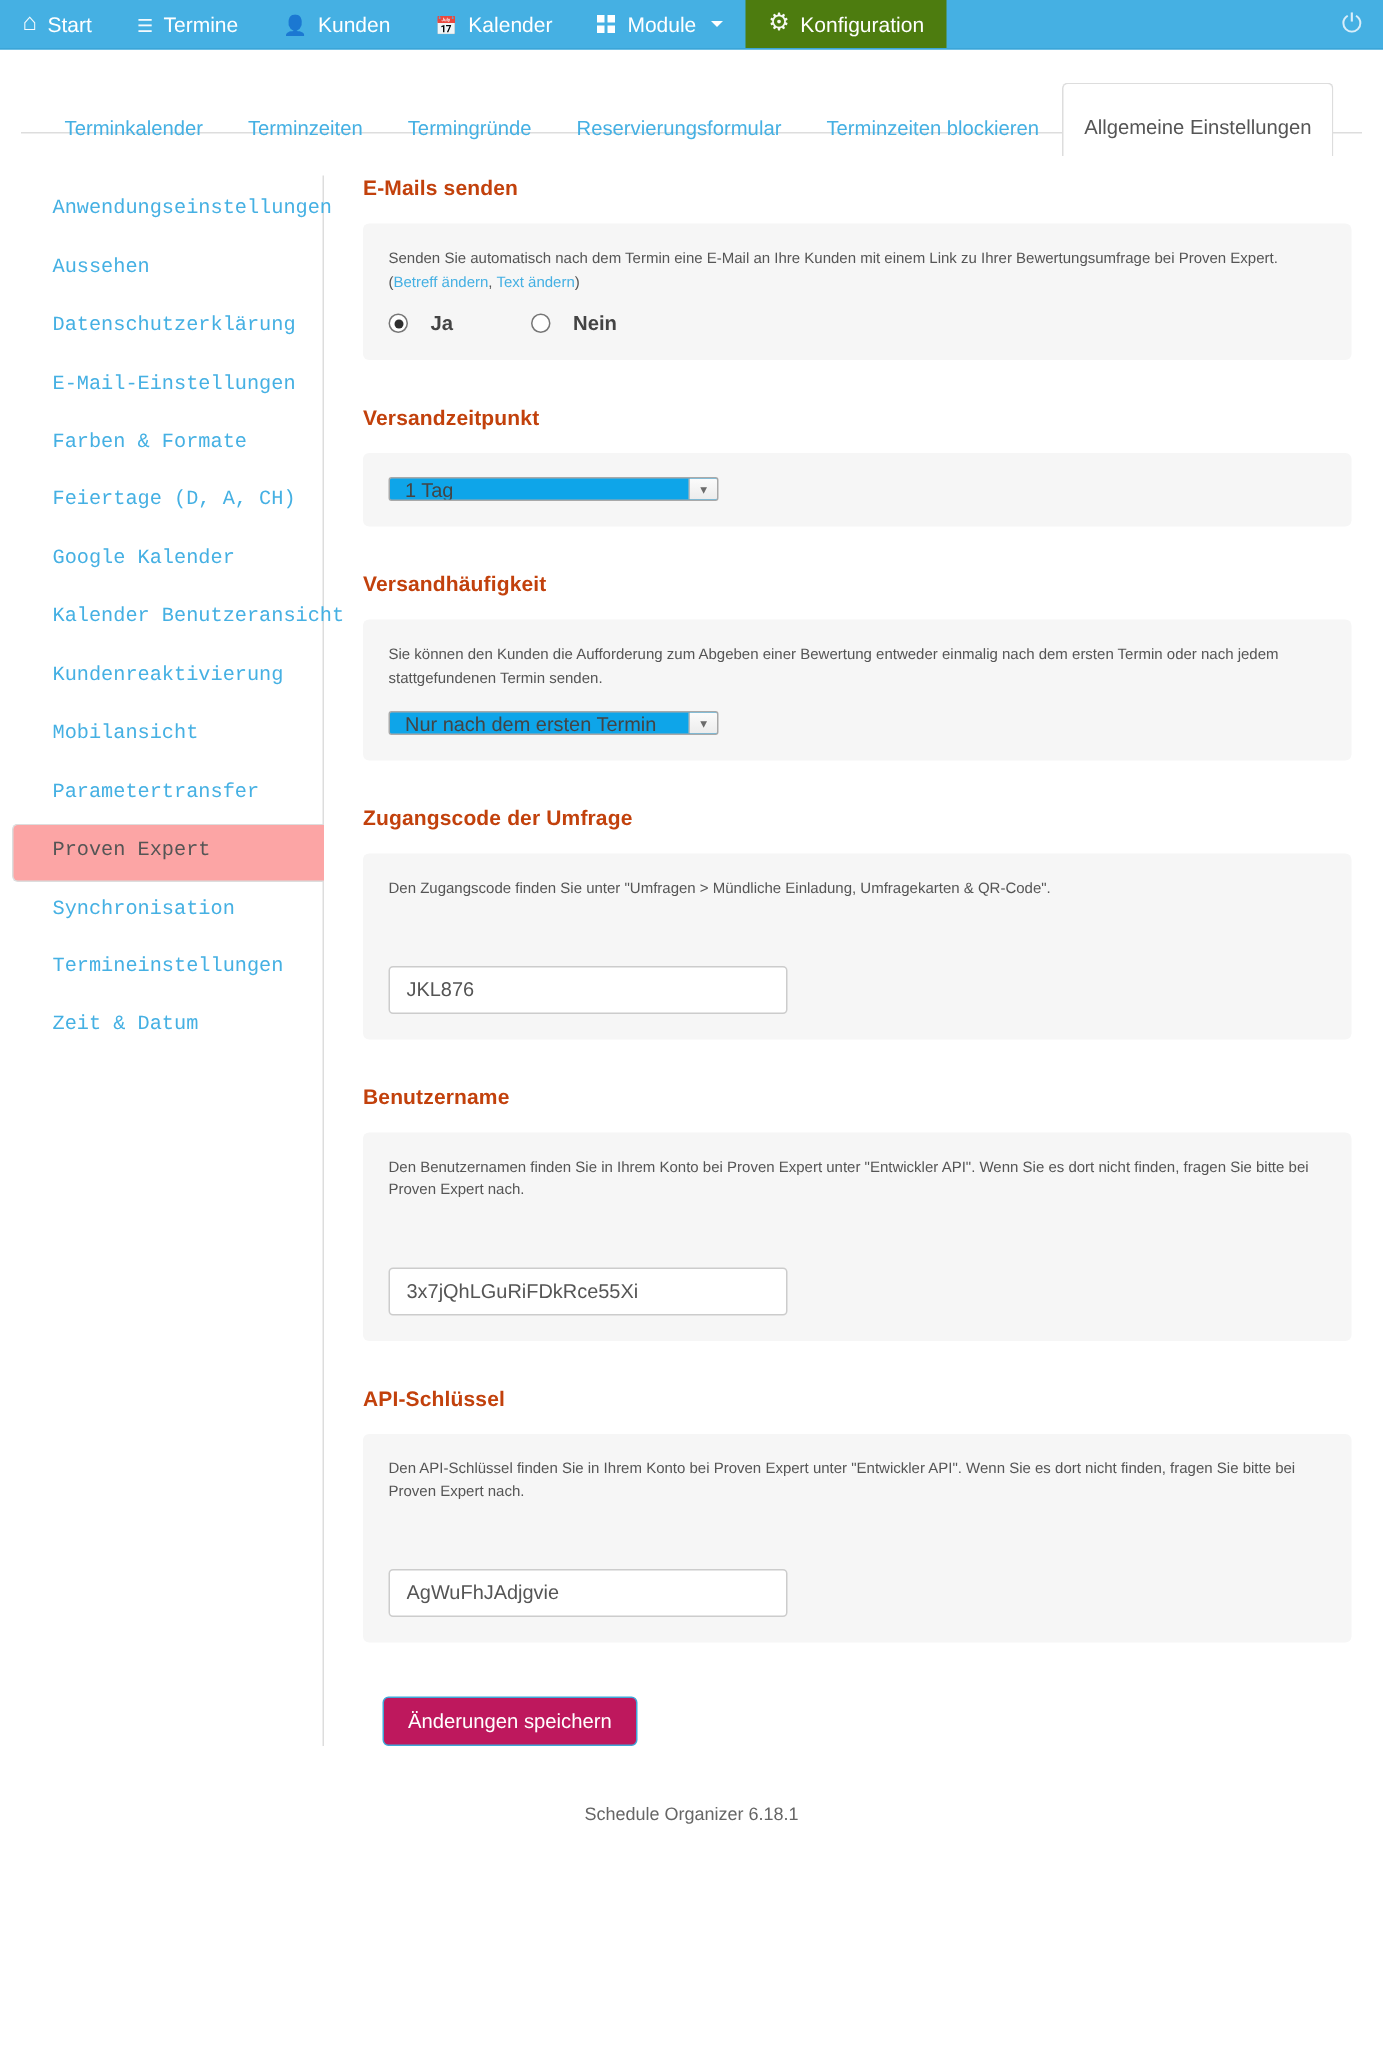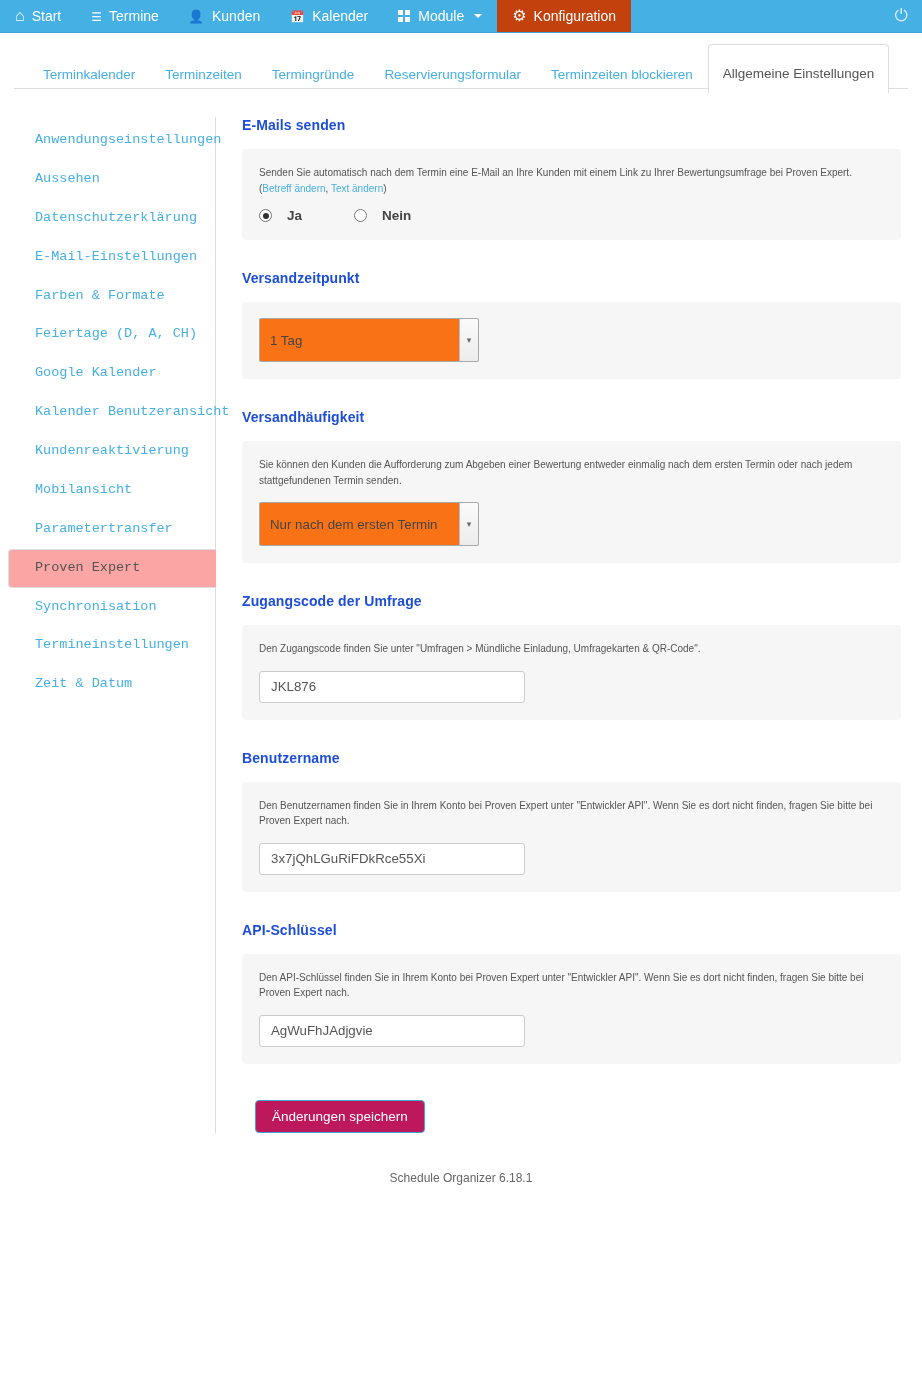--- a/index.html
+++ b/index.html
@@ -26,21 +26,21 @@
     display: flex;
     align-items: center;
     gap: 7px;
     padding: 0 15px;
     color: #ffffff;
     font-size: 14px;
     text-decoration: none;
     white-space: nowrap;
     cursor: pointer;
   }
-  .nav-item.active { background: #c2410c; }
+  .nav-item.active { background: #4d7c0f; }
   .nav-item .glyph {
     display: inline-block;
     font-size: 14px;
     line-height: 1;
     color: #ffffff;
     opacity: .95;
   }
   .nav-caret {
     display: inline-block;
     width: 0; height: 0;
@@ -85,21 +85,21 @@
   }
   .tab {
     font-size: 13.5px;
     color: #45b0e3;
     padding: 9px 14px;
     line-height: 1.3;
     cursor: pointer;
     border: 1px solid transparent;
     border-bottom: none;
     position: relative;
-    top: 5px;
+    top: 16px;
     white-space: nowrap;
   }
   .tab.active {
     color: #555555;
     background: #ffffff;
     border-color: #dddddd;
     border-radius: 4px 4px 0 0;
     padding: 20px 14px 10px 14px;
   }
 
@@ -143,21 +143,21 @@
   .main {
     flex: 1;
     padding-left: 26px;
     padding-right: 7px;
   }
 
   .section { margin-bottom: 30px; }
   .section-title {
     font-size: 14px;
     font-weight: bold;
-    color: #1d4ed8;
+    color: #c2410c;
     margin: 0 0 16px 0;
     letter-spacing: .1px;
   }
   .panel {
     background: #f6f6f6;
     border-radius: 4px;
     padding: 16px 17px 17px 17px;
   }
   .panel p {
     margin: 0 0 12px 0;
@@ -195,26 +195,26 @@
     content: "";
     position: absolute;
     left: 2.5px; top: 2.5px;
     width: 6px; height: 6px;
     border-radius: 50%;
     background: #2f2f2f;
   }
 
   
   .sel {
-    height: 44px;
+    height: 16px;
     display: inline-flex;
     align-items: stretch;
     border: 1px solid #a9a9a9;
     border-radius: 2px;
-    background: #f97316;
+    background: #0ea5e9;
     font-size: 13.3px;
     color: #444444;
     cursor: pointer;
     overflow: hidden;
     justify-content: center;
   }
   .sel .sel-val {
     display: flex; align-items: center;
     padding: 0 10px;
     white-space: nowrap;
@@ -237,20 +237,21 @@
     width: 266px;
     height: 32px;
     border: 1px solid #cccccc;
     border-radius: 3px;
     background: #ffffff;
     font-family: "Liberation Sans", sans-serif;
     font-size: 13.3px;
     color: #555555;
     padding: 0 11px;
     outline: none;
+    margin-top: 29px;
   }
 
   
   .save-wrap { padding: 6px 0 0 13px; }
   .btn-save {
     background: #be185d;
     border: 1px solid #3fa7d8;
     border-radius: 4px;
     color: #ffffff;
     font-family: "Liberation Sans", sans-serif;

